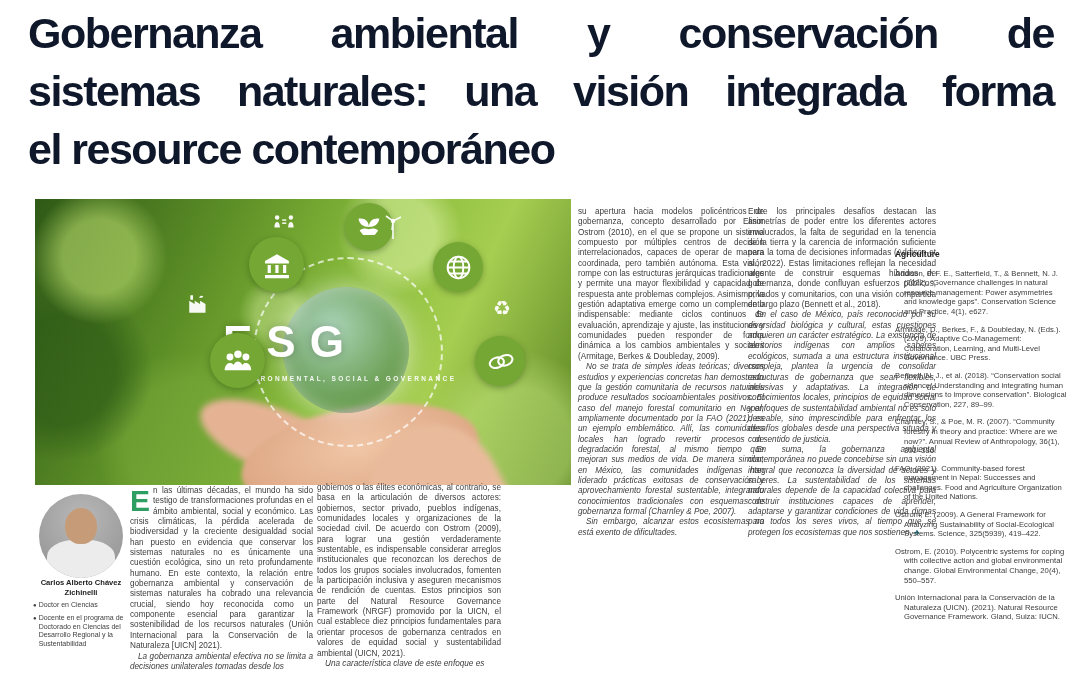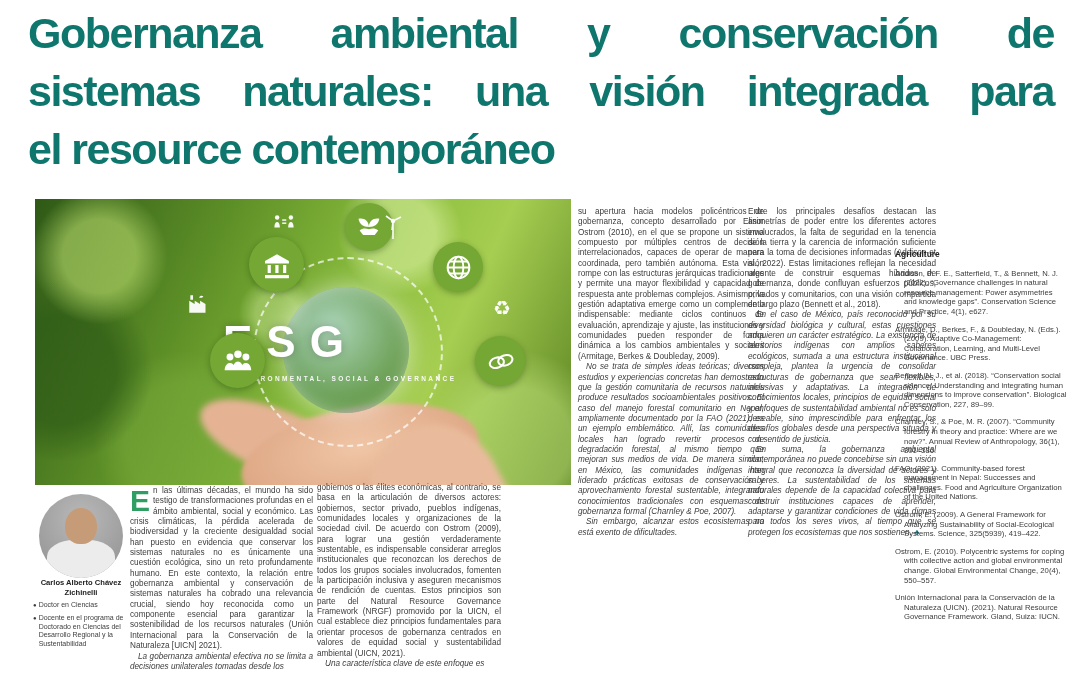--- a/index.html
+++ b/index.html
@@ -1,20 +1,20 @@
 <!DOCTYPE html>
 <html lang="es"><head>
 <meta charset="utf-8">
 <style>
   html,body{margin:0;padding:0;background:#fff;}
   #page{position:relative;width:1080px;height:675px;background:#fff;overflow:hidden;
         font-family:"Liberation Sans","DejaVu Sans",sans-serif;color:#3d3d3d;}
 
   
-  #title{position:absolute;left:28px;right:26px;top:4px;color:#0f766e;
+  #title{position:absolute;left:28px;right:26px;top:4px;color:#0f172a;
          font-weight:800;font-size:43px;line-height:58px;letter-spacing:-1.5px;}
   .title-line{text-align:justify;text-align-last:justify;}
   .title-line.last{text-align-last:left;}
 
   
   #hero{position:absolute;left:35px;top:199px;width:536px;height:286px;overflow:hidden;
         background:
           radial-gradient(circle at 12% 20%, rgba(195,228,115,.55) 0 7%, transparent 13%),
           radial-gradient(circle at 5% 60%, rgba(45,90,22,.65) 0 10%, transparent 17%),
           radial-gradient(circle at 90% 85%, rgba(205,238,135,.45) 0 10%, transparent 17%),
@@ -75,21 +75,21 @@
   #refs .refs-heading{font-weight:700;font-size:8.4px;margin-bottom:9px;color:#222;}
   .ref{padding-left:9px;text-indent:-9px;margin-bottom:8px;}
 </style>
 </head>
 <body>
 
 <div id="page">
 
   <div id="title">
     <div class="title-line">Gobernanza ambiental y conservación de</div>
-    <div class="title-line">sistemas naturales: una visión integrada para</div>
+    <div class="title-line">sistemas naturales: una visión integrada forma</div>
     <div class="title-line last">el resource contemporáneo</div>
   </div>
 
   <div id="hero">
     <div class="hand-fingers"></div>
     <div class="hand-palm"></div>
     <div class="hand-wrist"></div>
 
     <div class="dashed-ring"></div>
     <div class="globe"></div>

